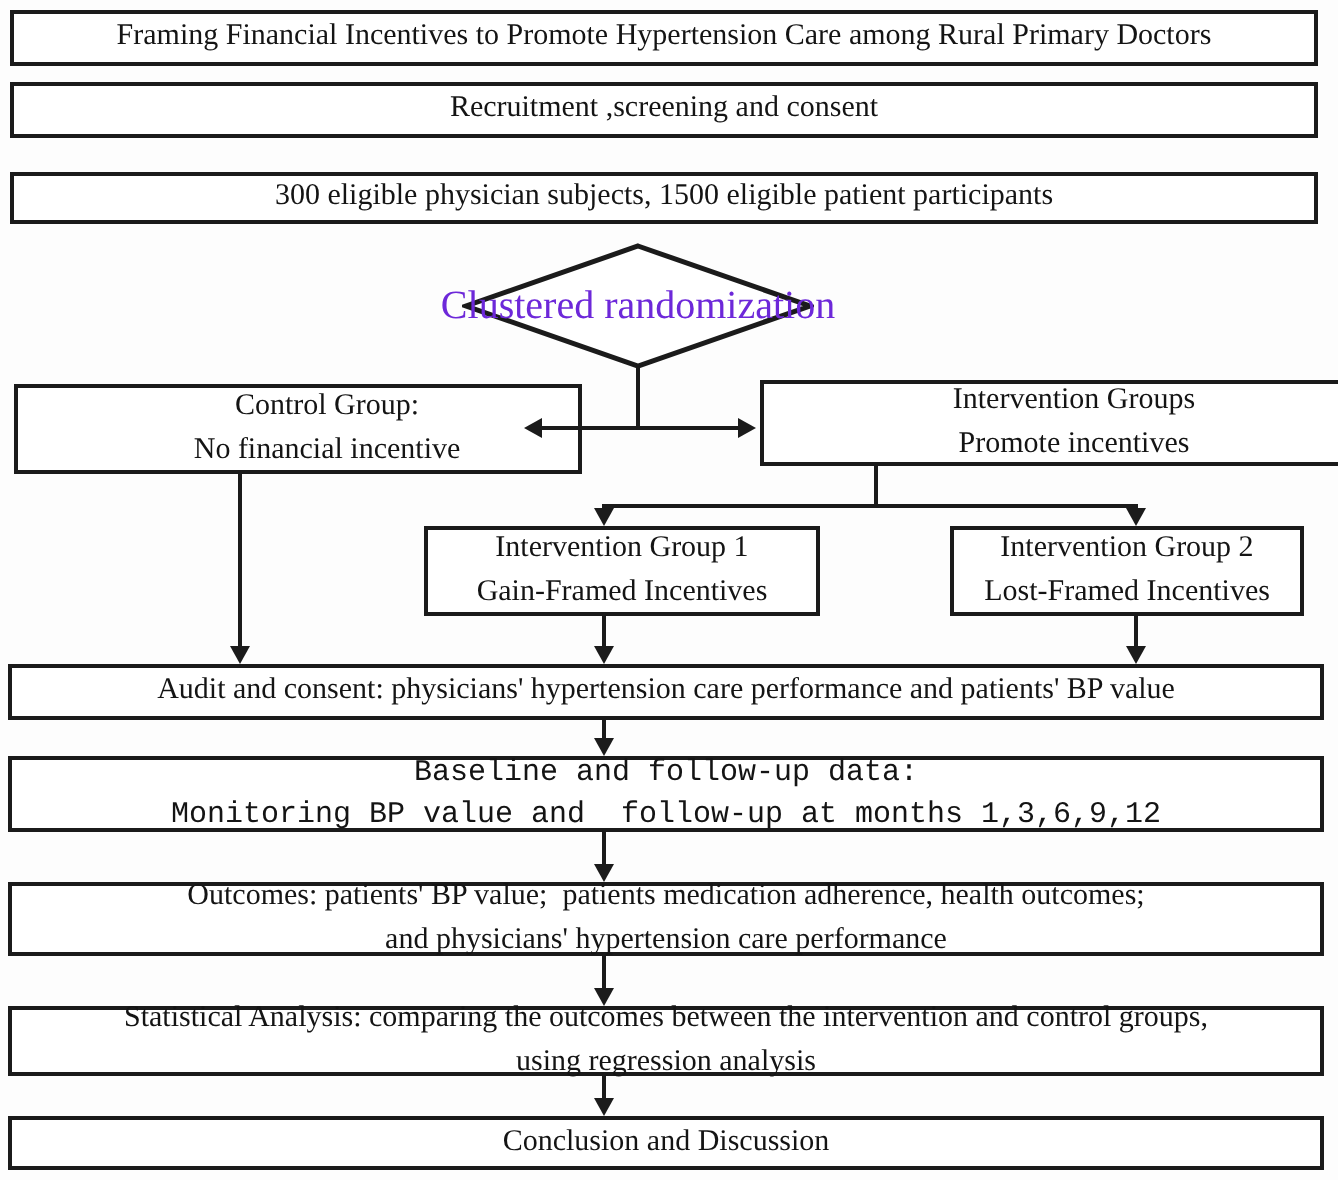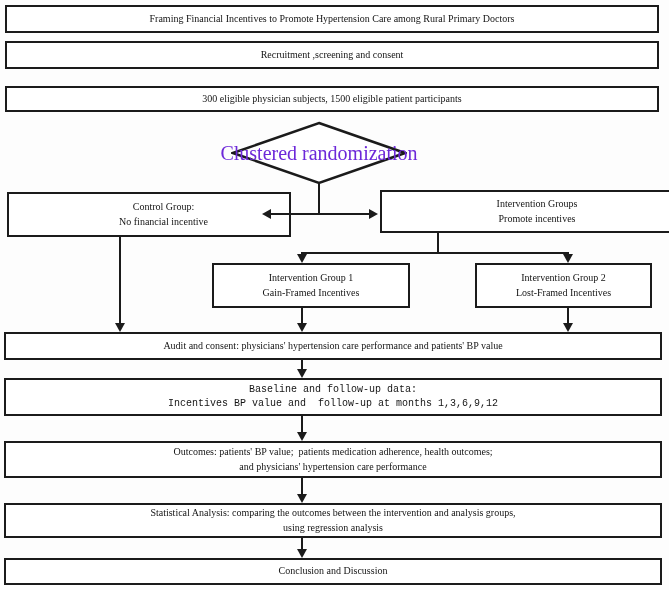--- a/index.html
+++ b/index.html
@@ -17,21 +17,21 @@
   .box {
     position: absolute;
     background: #ffffff;
     border: 2px solid #1b1b1b;
     display: flex;
     flex-direction: column;
     align-items: center;
     justify-content: center;
     text-align: center;
     color: #141414;
-    font-size: 10px;
+    font-size: 15px;
     box-sizing: content-box;
   }
   .bline {
     white-space: pre;
     line-height: 1.42;
     display: block;
   }
   .vline { position: absolute; width: 2px; background: #1b1b1b; }
   .hline { position: absolute; height: 2px; background: #1b1b1b; }
   .arr-down {
@@ -103,30 +103,30 @@
     <span class="bline">Intervention Group 2</span>
     <span class="bline">Lost-Framed Incentives</span>
   </div>
 
   <div class="box" style="left:4px; top:332px; width:654px; height:24px;">
     <span class="bline">Audit and consent: physicians' hypertension care performance and patients' BP value</span>
   </div>
 
   <div class="box" style="left:4px; top:378px; width:654px; height:34px;font-family:Liberation Mono, monospace;">
     <span class="bline">Baseline and follow-up data:</span>
-    <span class="bline">Incentives BP value and  follow-up at months 1,3,6,9,12</span>
+    <span class="bline">Monitoring BP value and  follow-up at months 1,3,6,9,12</span>
   </div>
 
   <div class="box" style="left:4px; top:441px; width:654px; height:33px;">
     <span class="bline">Outcomes: patients' BP value;  patients medication adherence, health outcomes;</span>
     <span class="bline">and physicians' hypertension care performance</span>
   </div>
 
   <div class="box" style="left:4px; top:503px; width:654px; height:31px;">
-    <span class="bline">Statistical Analysis: comparing the outcomes between the intervention and analysis groups,</span>
+    <span class="bline">Statistical Analysis: comparing the outcomes between the intervention and control groups,</span>
     <span class="bline">using regression analysis</span>
   </div>
 
   <div class="box" style="left:4px; top:558px; width:654px; height:23px;align-items:center;">
     <span class="bline">Conclusion and Discussion</span>
   </div>
 
   <div class="vline" style="left:318px; top:183px; height:32px;"></div>
 
   <div class="hline" style="left:270px; top:213px; width:100px;"></div>

